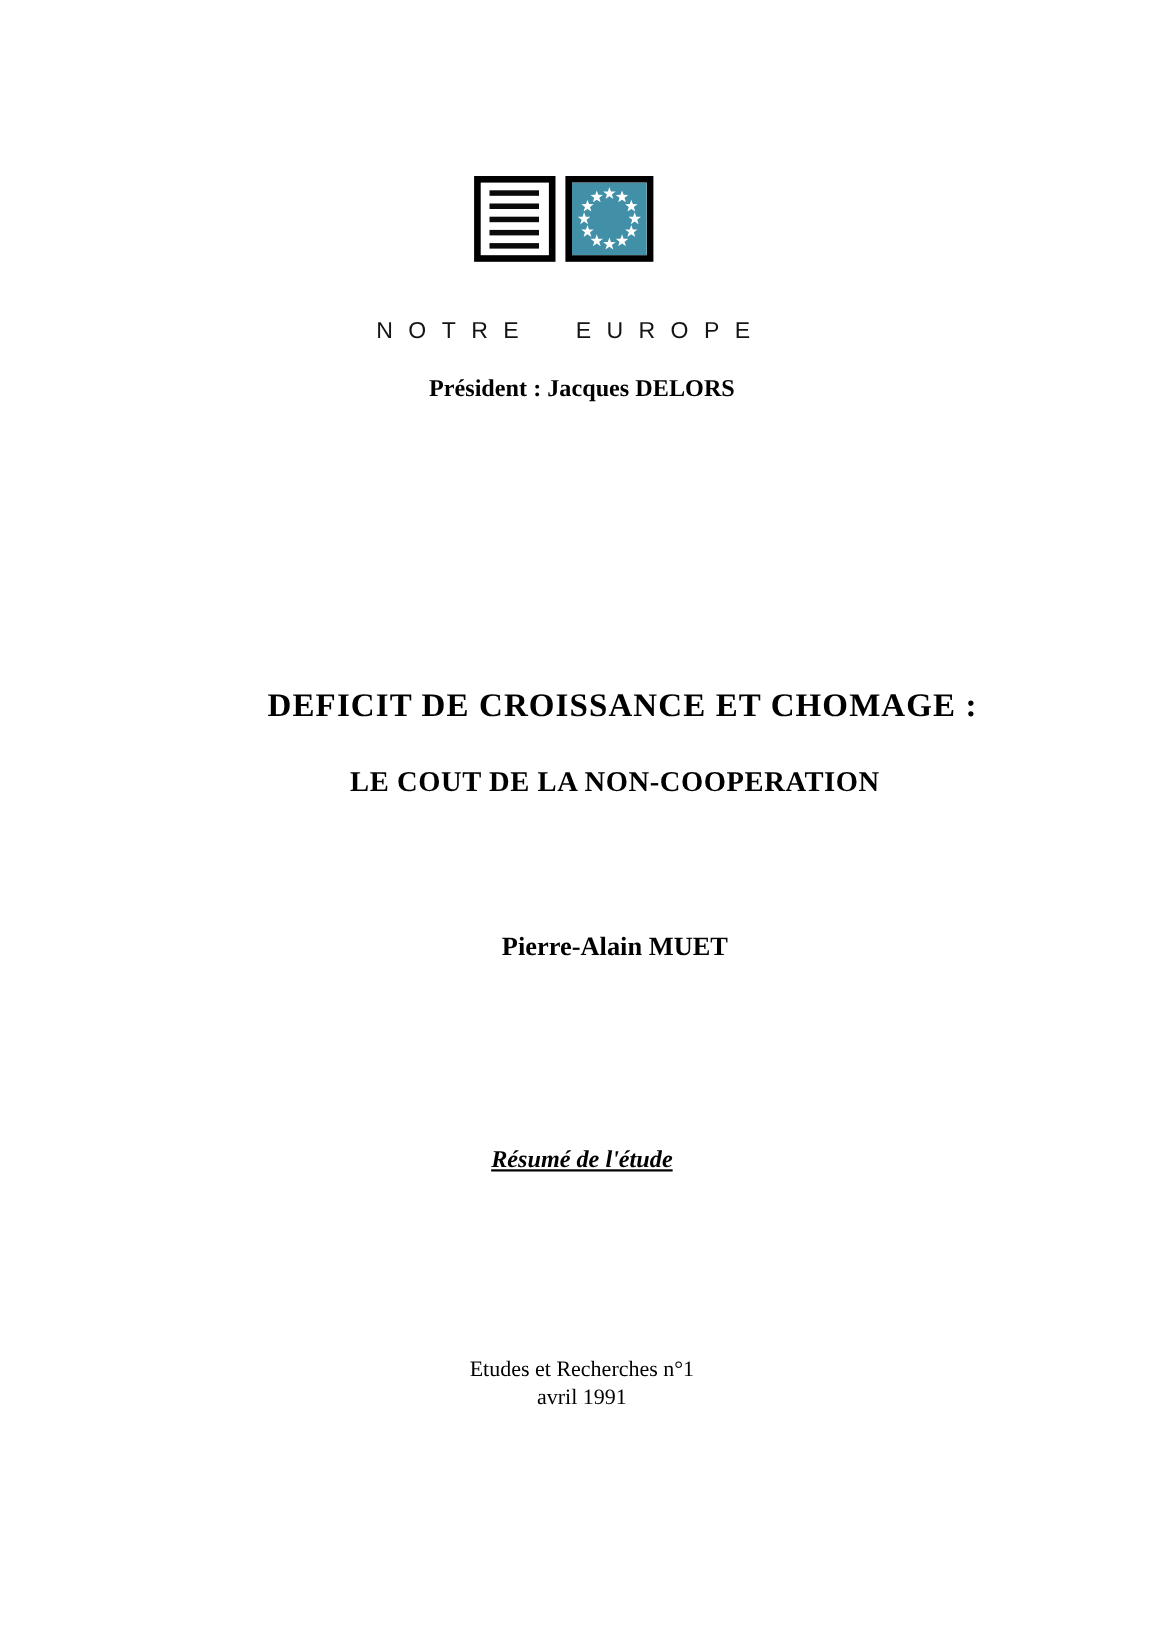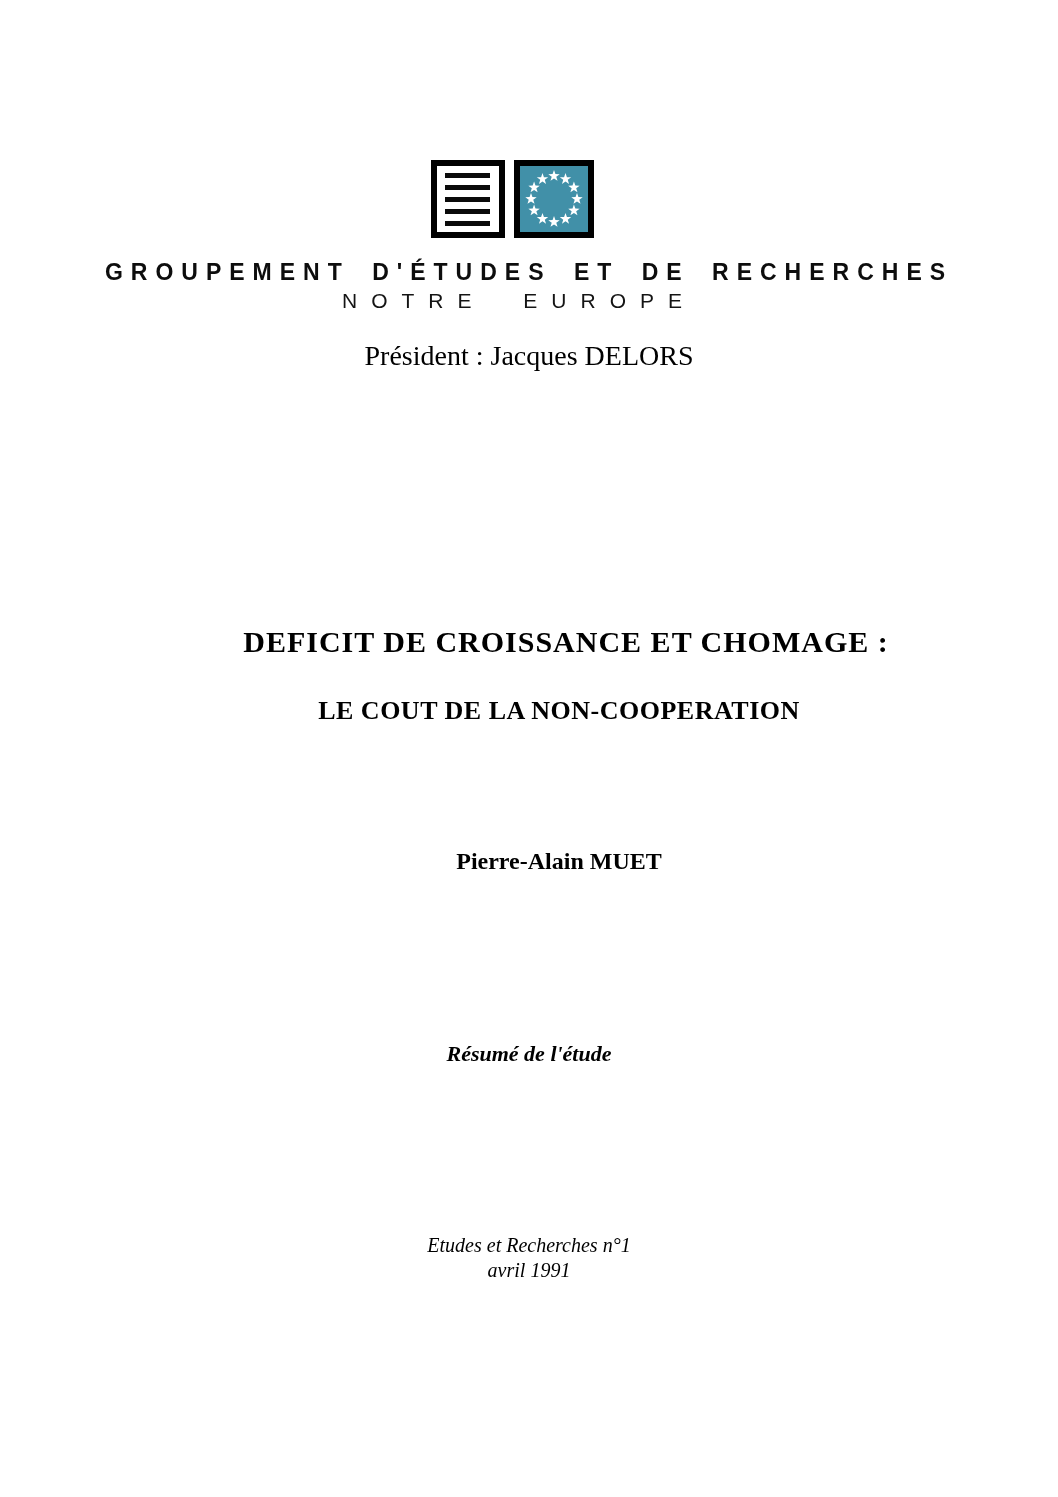--- a/index.html
+++ b/index.html
@@ -71,22 +71,22 @@
     font-family: "Liberation Sans", "DejaVu Sans", sans-serif;
     font-weight: normal;
     font-size: 21px;
     letter-spacing: 14px;
     word-spacing: 18px;
     transform: translateX(-10px);
     color: #141414;
   }
   .president {
     top: 340px;
-    font-weight: normal;
-    font-size: 28px;
+    font-weight: bold;
+    font-size: 22px;
   }
   
   .doc-title {
     top: 625px;
     font-weight: bold;
     font-size: 30px;
     letter-spacing: 1px;
     transform: translateX(37px);
   }
   .doc-subtitle {
@@ -100,24 +100,24 @@
     top: 848px;
     font-weight: bold;
     font-size: 24px;
     transform: translateX(30px);
   }
   .summary {
     top: 1041px;
     font-weight: bold;
     font-style: italic;
     font-size: 22px;
+    text-decoration: underline;
   }
   .series-block {
     top: 1233px;
-    font-style: italic;
     font-size: 20px;
     line-height: 25px;
   }
 </style>
 </head>
 <body>
 
 <div class="page">
 
   <div class="logos">
@@ -145,21 +145,20 @@
           <use href="#star" x="22.5" y="52.92"></use>
           <use href="#star" x="14.08" y="44.5"></use>
           <use href="#star" x="11" y="33"></use>
           <use href="#star" x="14.08" y="21.5"></use>
           <use href="#star" x="22.5" y="13.08"></use>
         </g>
       </svg>
     </div>
   </div>
 
-  <div class="centered org-line1">GROUPEMENT D'ÉTUDES ET DE RECHERCHES</div>
   <div class="centered org-line2">NOTRE EUROPE</div>
   <div class="centered president">Président : Jacques DELORS</div>
 
   <h1 class="centered doc-title">DEFICIT DE CROISSANCE ET CHOMAGE :</h1>
   <h2 class="centered doc-subtitle">LE COUT DE LA NON-COOPERATION</h2>
 
   <div class="centered author">Pierre-Alain MUET</div>
 
   <div class="centered summary">Résumé de l'étude</div>
 

